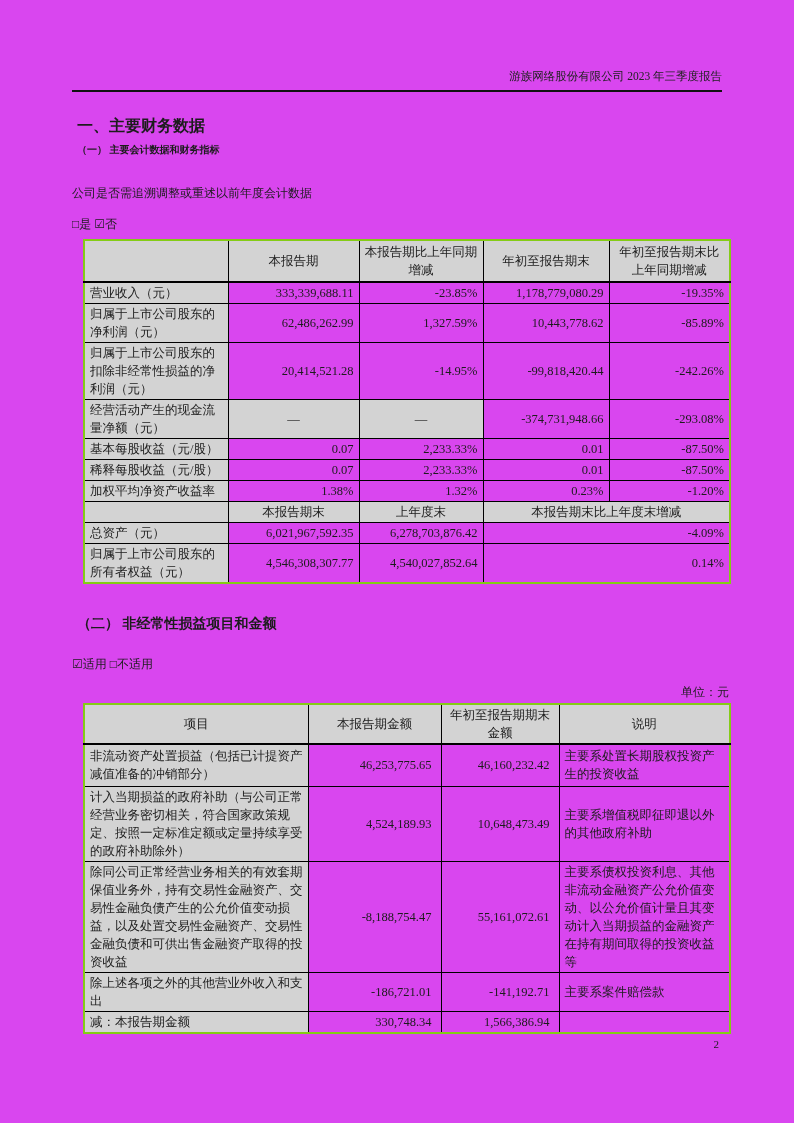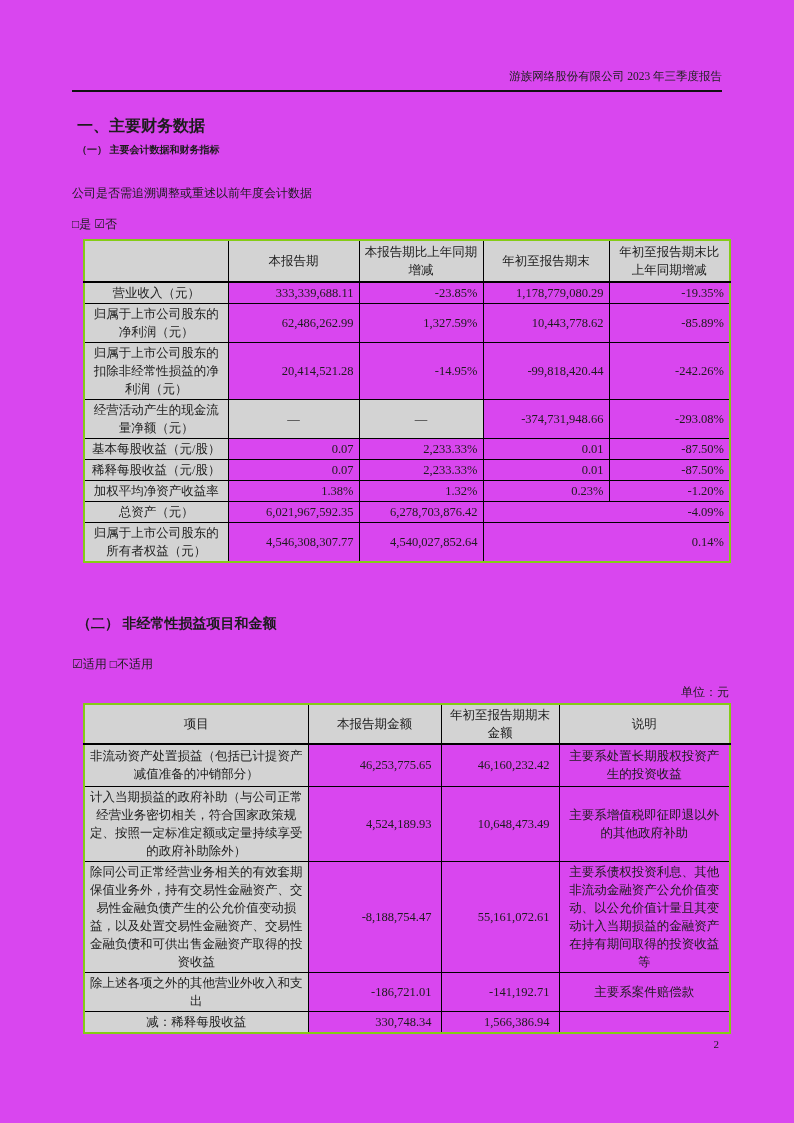--- a/index.html
+++ b/index.html
@@ -49,21 +49,21 @@
     padding: 1px 5px;
     line-height: 18px;
     vertical-align: middle;
     overflow: hidden;
   }
   tr.thead td { border-bottom-width: 2px; }
   .gray { background: #d3d3d3; }
   .ctr  { text-align: center; }
   .num  { text-align: right; padding-right: 5px; }
   #table2 .num { padding-right: 9px; }
-  .lbl  { text-align: center; }
+  .lbl  { text-align: left; }
 
   
   #table1 tr.thead { height: 42px; }
   #table1 tr.h20 { height: 20px; }
   #table1 tr.h39 { height: 39px; }
   #table1 tr.h57 { height: 57px; }
   #table1 tr.h38 { height: 38px; }
   #table1 tr.h19 { height: 19px; }
   #table1 tr.h21 { height: 21px; }
   #table2 tr.thead { height: 40px; }
@@ -144,20 +144,26 @@
       <td class="num">0.01</td>
       <td class="num">-87.50%</td>
     </tr>
     <tr class="h19">
       <td class="gray lbl">加权平均净资产收益率</td>
       <td class="num">1.38%</td>
       <td class="num">1.32%</td>
       <td class="num">0.23%</td>
       <td class="num">-1.20%</td>
     </tr>
+    <tr class="h21">
+      <td class="gray"></td>
+      <td class="gray ctr">本报告期末</td>
+      <td class="gray ctr">上年度末</td>
+      <td class="gray ctr" colspan="2">本报告期末比上年度末增减</td>
+    </tr>
     <tr class="h20">
       <td class="gray lbl">总资产（元）</td>
       <td class="num">6,021,967,592.35</td>
       <td class="num">6,278,703,876.42</td>
       <td class="num" colspan="2">-4.09%</td>
     </tr>
     <tr class="h38">
       <td class="gray lbl">归属于上市公司股东的所有者权益（元）</td>
       <td class="num">4,546,308,307.77</td>
       <td class="num">4,540,027,852.64</td>
@@ -202,21 +208,21 @@
       <td class="num">55,161,072.61</td>
       <td class="lbl">主要系债权投资利息、其他非流动金融资产公允价值变动、以公允价值计量且其变动计入当期损益的金融资产在持有期间取得的投资收益等</td>
     </tr>
     <tr class="h38">
       <td class="gray lbl">除上述各项之外的其他营业外收入和支出</td>
       <td class="num">-186,721.01</td>
       <td class="num">-141,192.71</td>
       <td class="lbl">主要系案件赔偿款</td>
     </tr>
     <tr class="h21">
-      <td class="gray lbl">减：稀释每股收益</td>
+      <td class="gray lbl">减：本报告期金额</td>
       <td class="num">330,748.34</td>
       <td class="num">1,566,386.94</td>
       <td class="lbl"></td>
     </tr>
   </tbody>
     </table>
 
   <div class="pagenum">2</div>
 </div>
 

